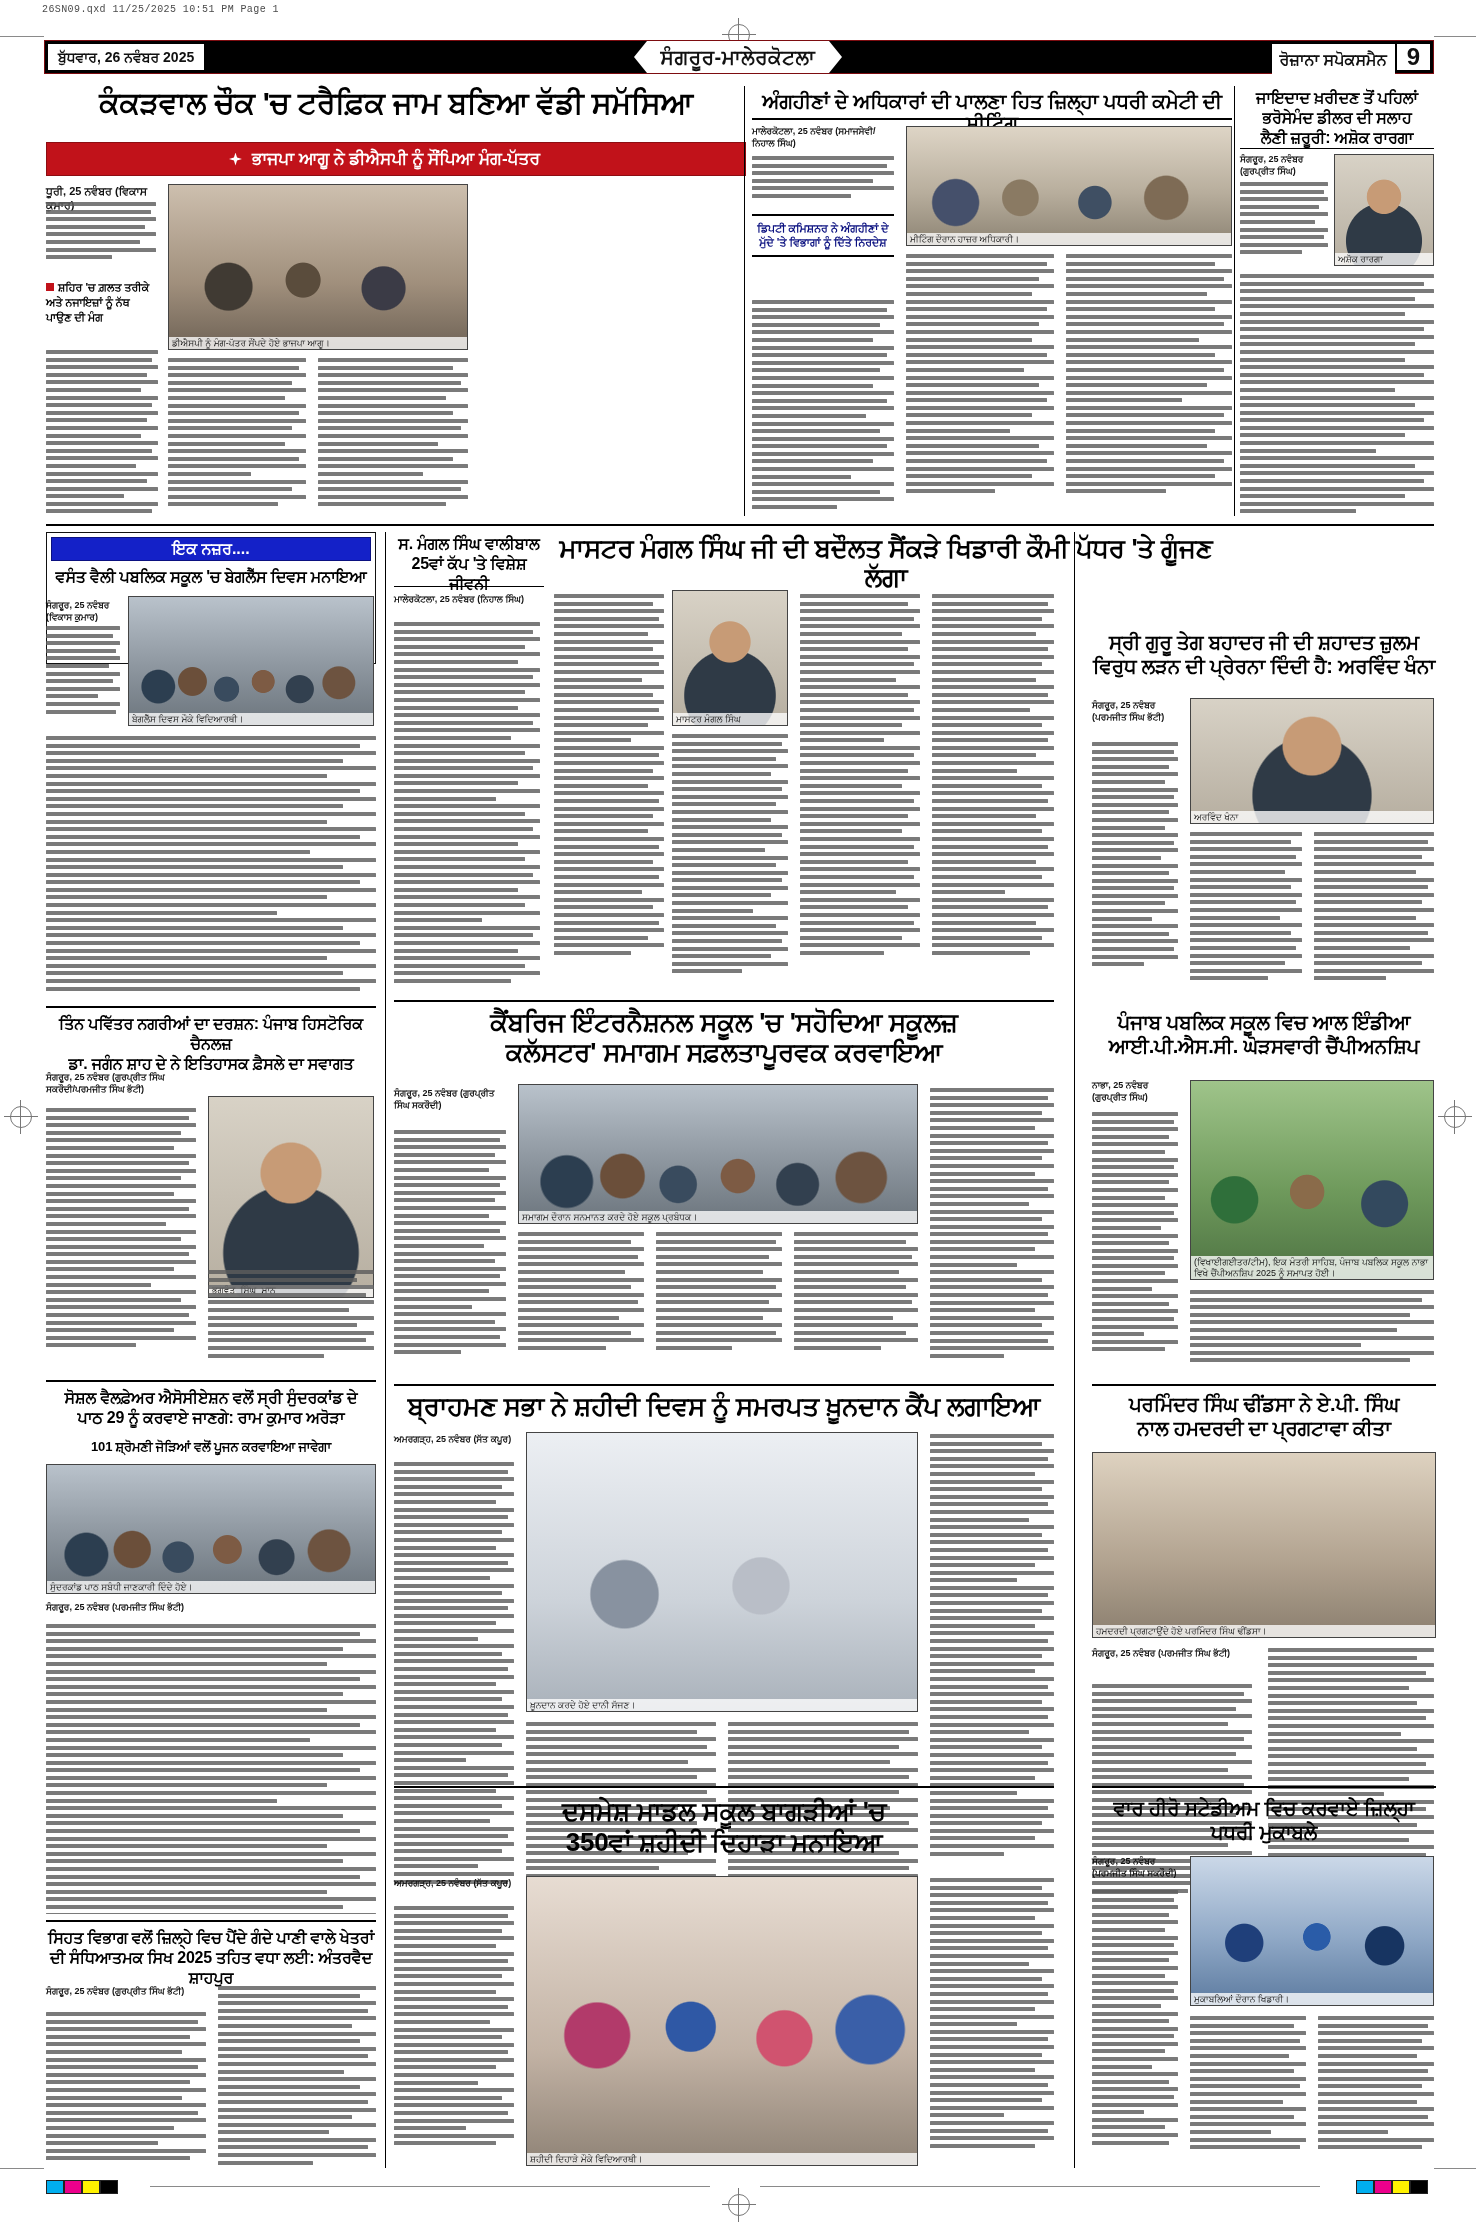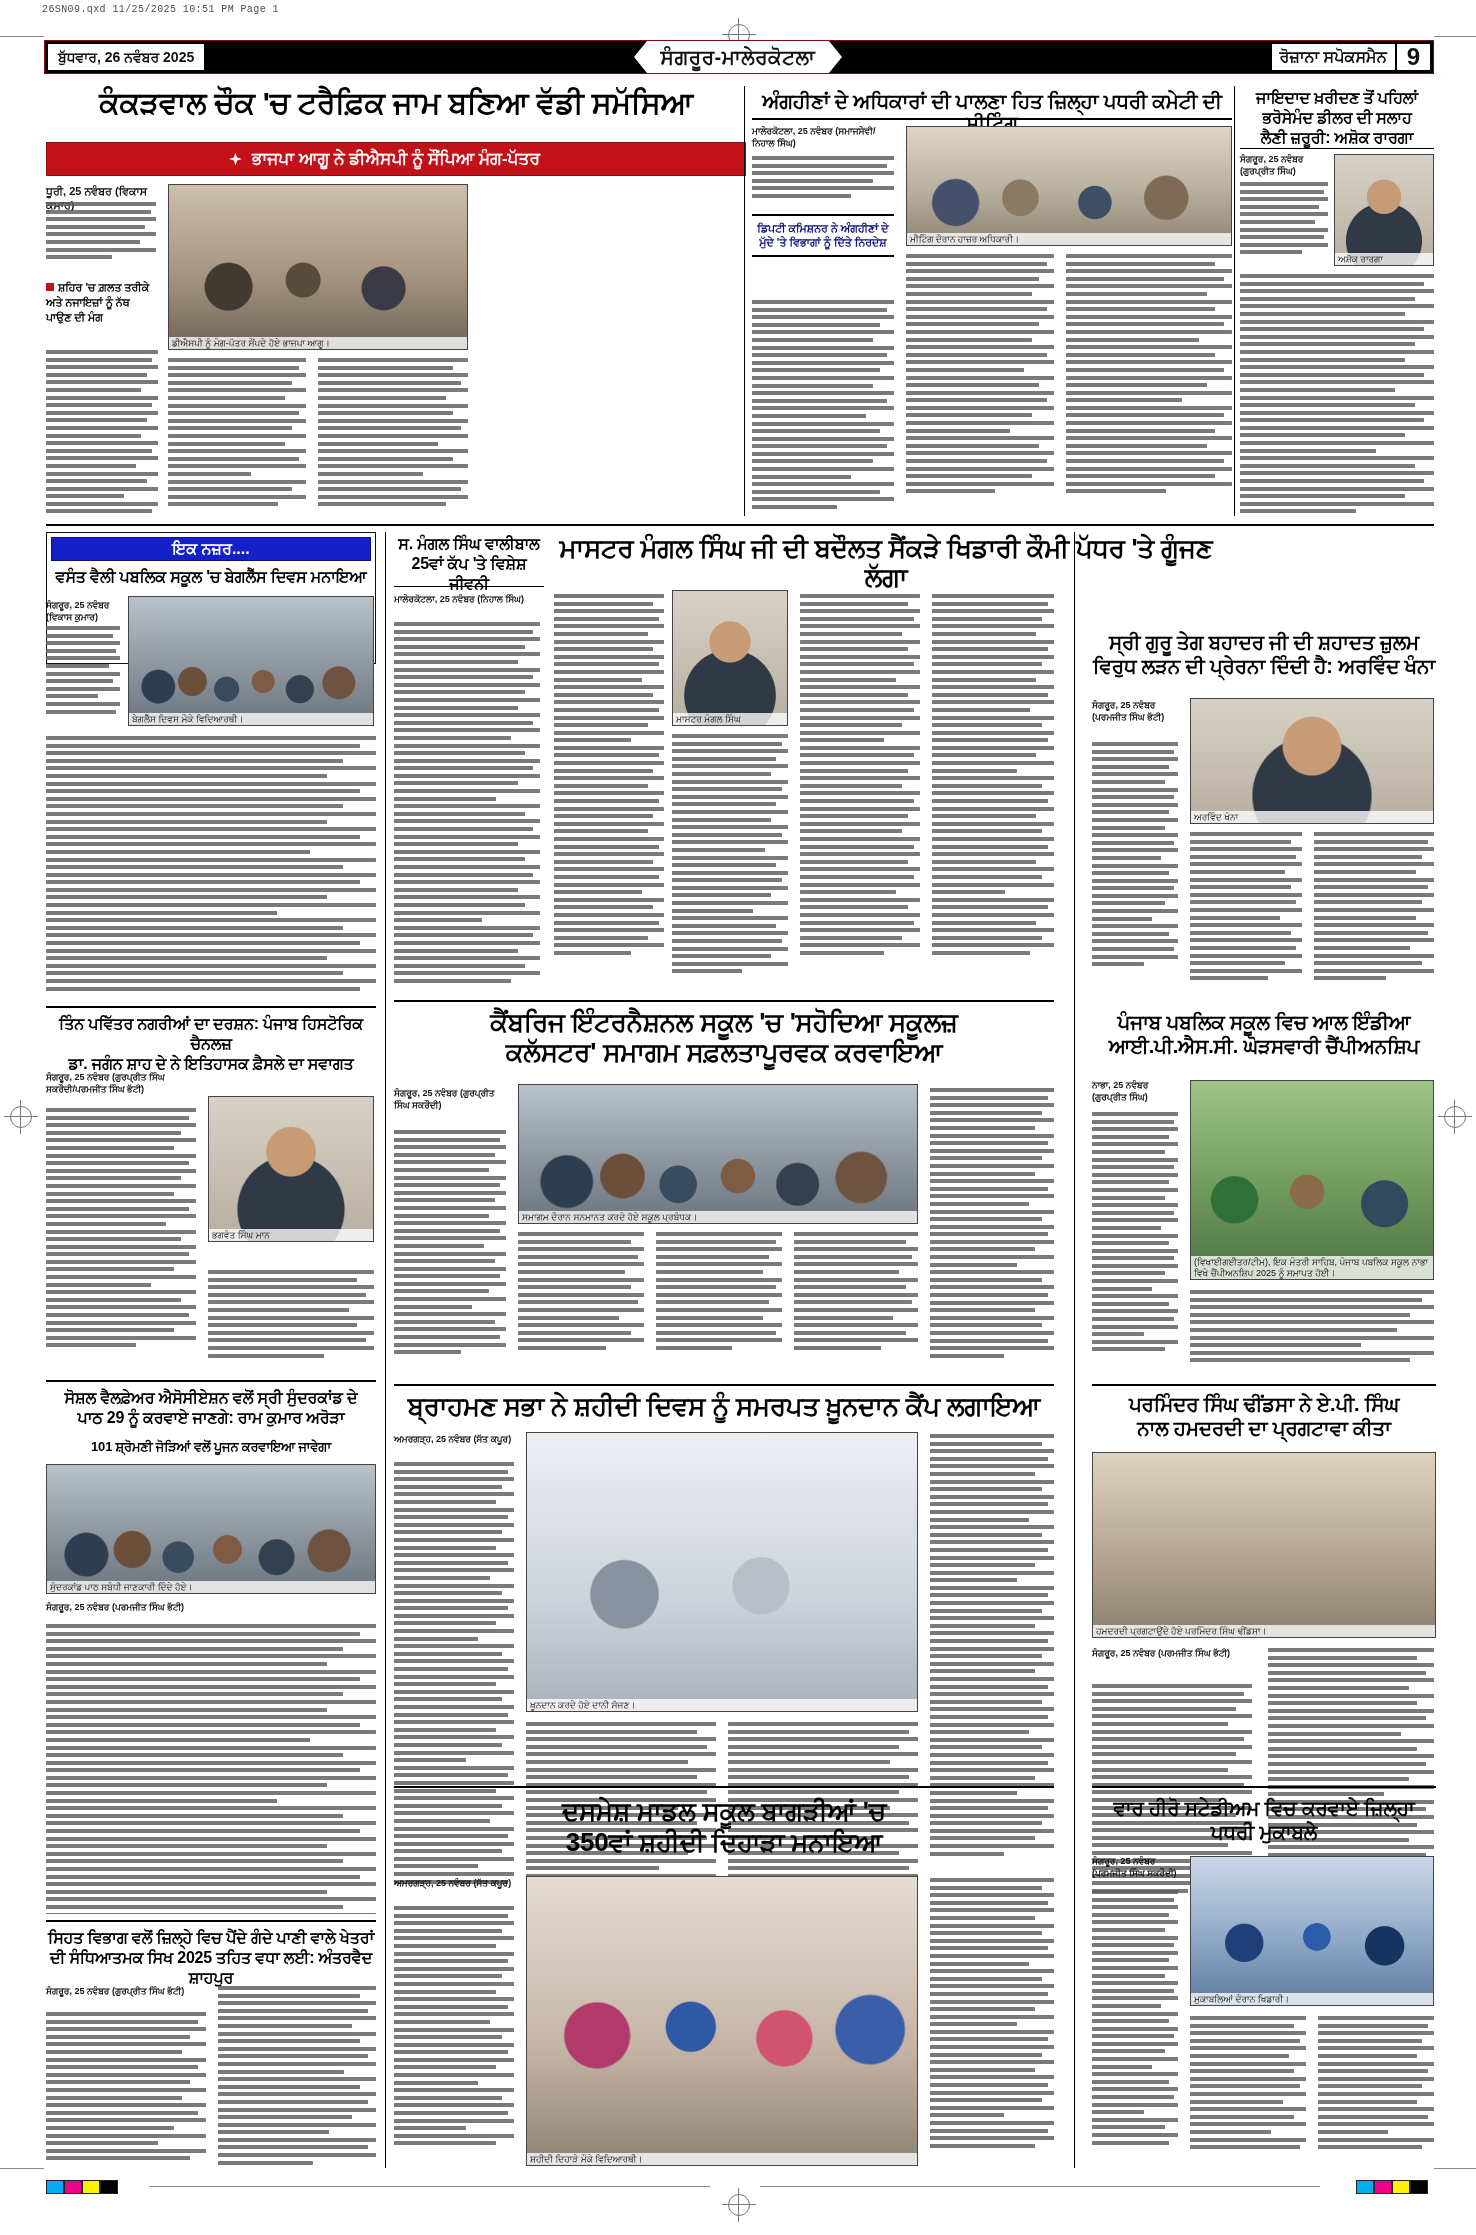--- a/index.html
+++ b/index.html
@@ -48,21 +48,21 @@
     display:flex; align-items:center; position:relative;
   }
   .mh-center-inner::before, .mh-center-inner::after{
     content:""; position:absolute; top:0; width:0; height:0;
     border-top:16px solid transparent; border-bottom:16px solid transparent;
   }
   .mh-center-inner::before{ left:-13px; border-right:13px solid #ffffff; }
   .mh-center-inner::after{ right:-13px; border-left:13px solid #ffffff; }
   .mh-title{ font-size:20px; font-weight:bold; color:#111; letter-spacing:0.5px; white-space:nowrap;}
   .mh-brand{
-    background:#ffffff; color:#111; margin:3px 0; padding:10px 8px;
+    background:#ffffff; color:#111; margin:3px 0; padding:16px 8px;
     display:flex; align-items:center; font-size:16px; font-weight:bold; white-space:nowrap;
   }
   .mh-page{
     background:#ffffff; color:#111; margin:3px 3px 3px 2px; padding:0 10px;
     display:flex; align-items:center; font-size:24px; font-weight:bold;
   }
 
   
   .hl {
     font-weight:bold; color:#000; line-height:1.12;
@@ -961,21 +961,21 @@
     <div class="ln w100"></div>
       <div class="ln w90"></div>
       <div class="ln w100"></div>
       <div class="ln w95"></div>
     <div class="ln w100"></div>
       <div class="ln w85"></div>
       <div class="ln w100"></div>
       <div class="ln w60"></div>
   </div>
 
-  <div class="photo ph-portrait" style="left:208px; top:1096px; width:166px; height:146px;">
+  <div class="photo ph-portrait" style="left:208px; top:1096px; width:166px; height:202px;font-family:Liberation Mono, monospace;">
     <div class="cap">ਭਗਵੰਤ ਸਿੰਘ ਮਾਨ</div>
   </div>
 
   <div class="body dense" style="left:208px; top:1270px; width:166px; height:98px;">
     <div class="ln w100"></div>
       <div class="ln w90"></div>
       <div class="ln w100"></div>
       <div class="ln w95"></div>
     <div class="ln w100"></div>
       <div class="ln w85"></div>

